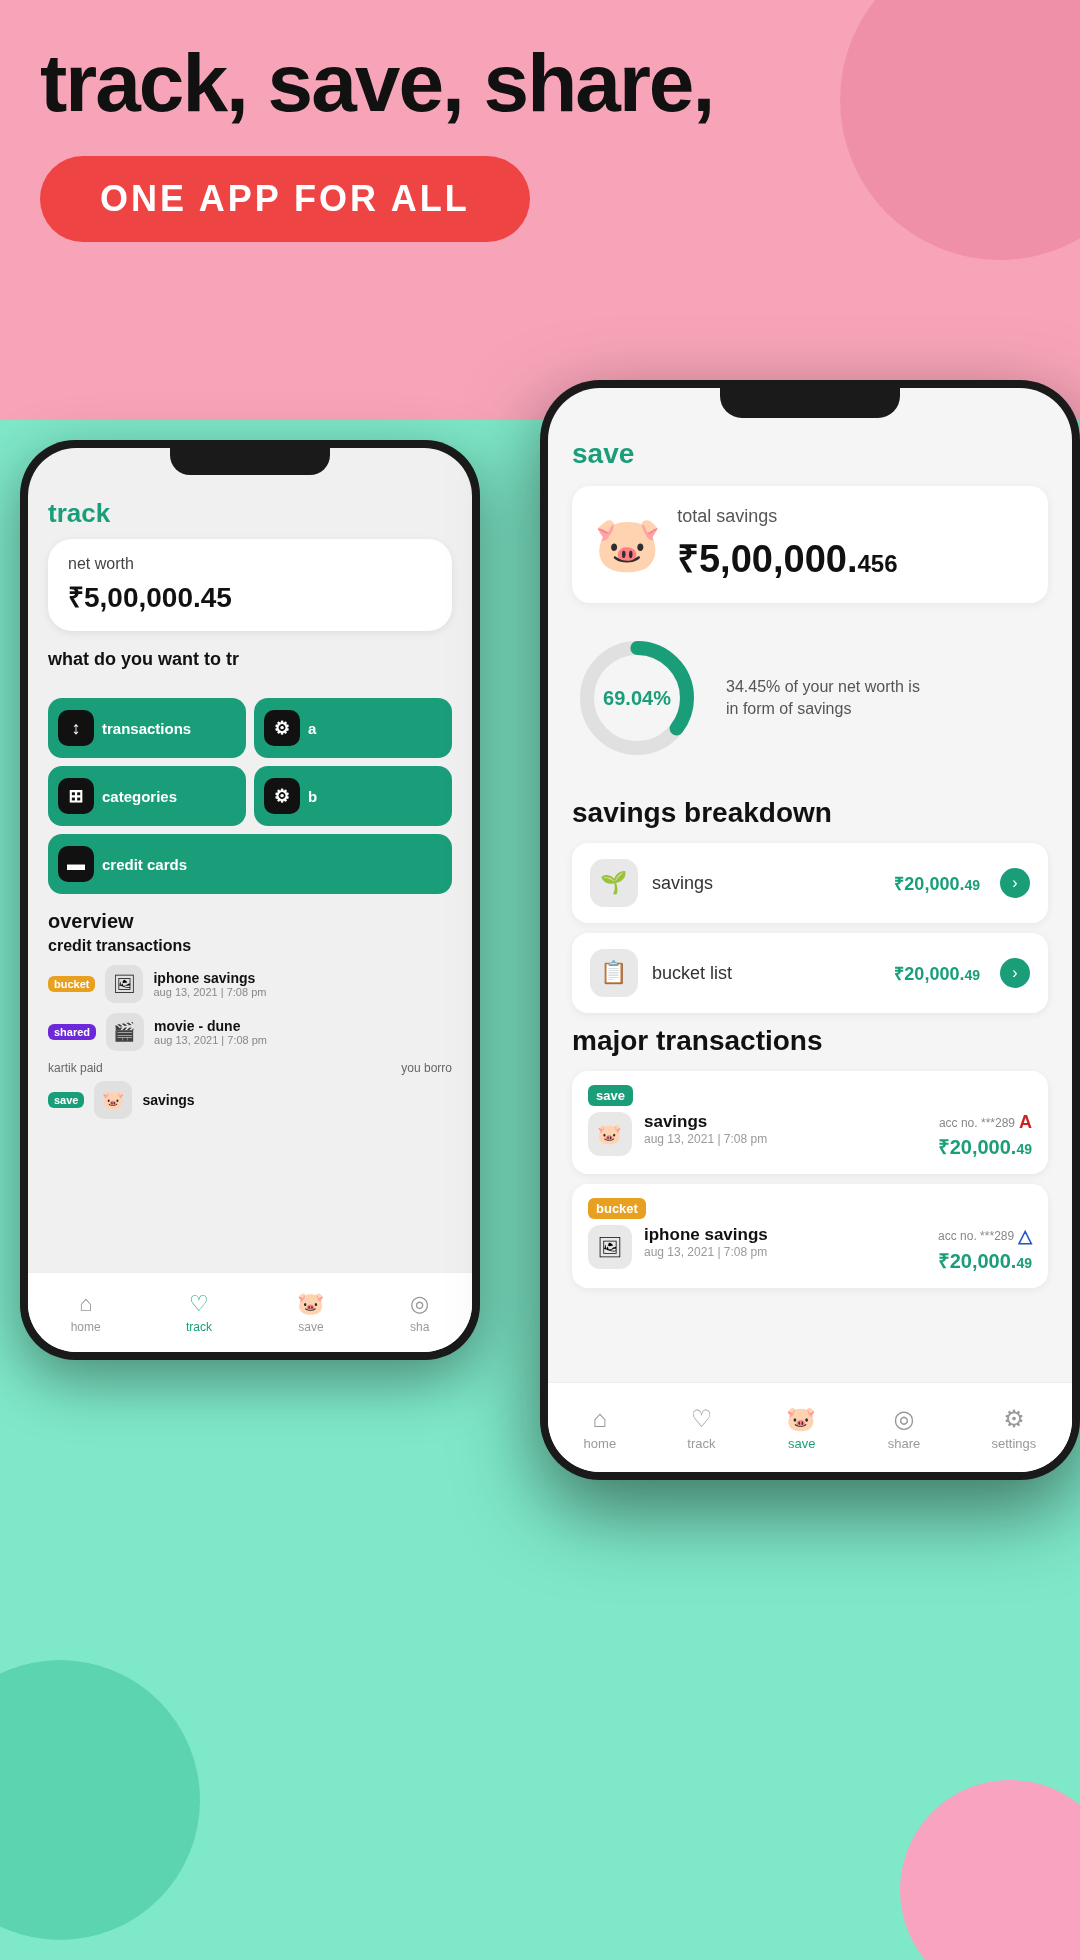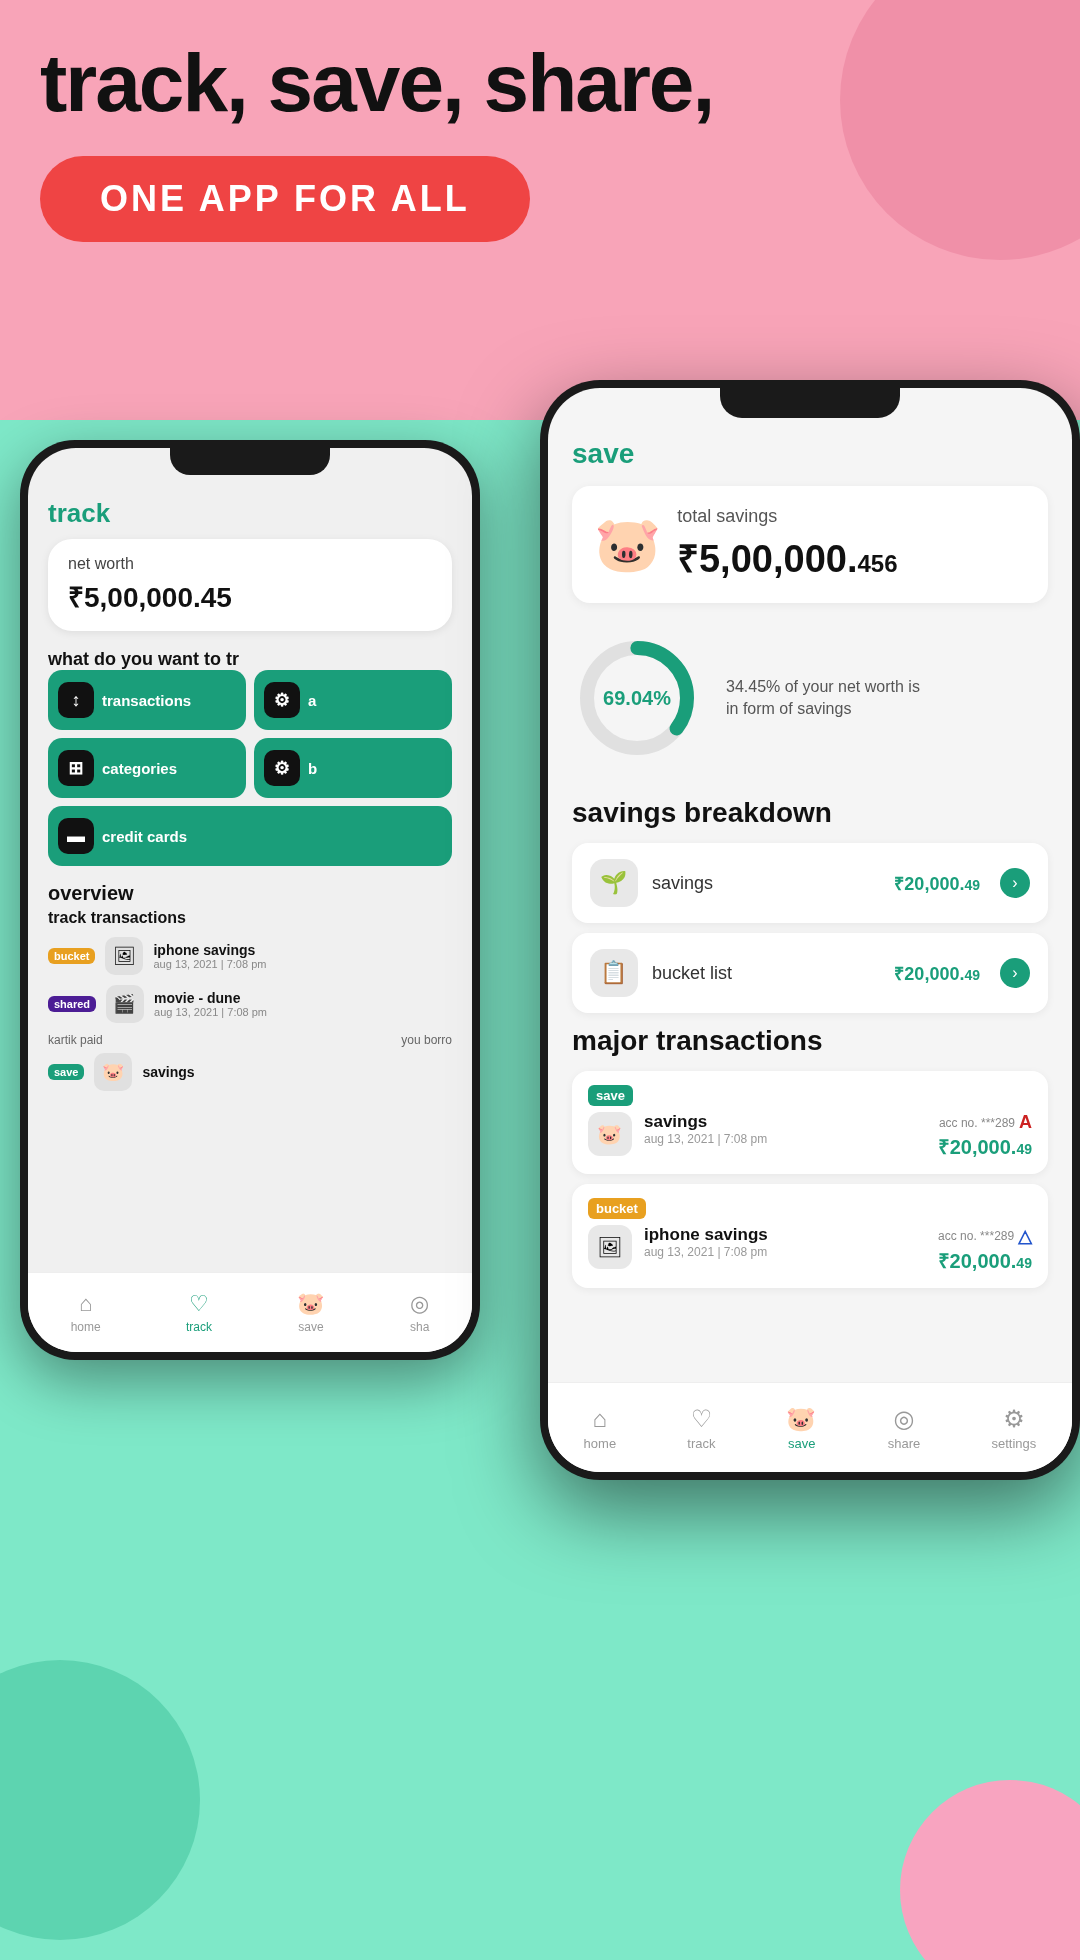--- a/index.html
+++ b/index.html
@@ -173,21 +173,21 @@
     }
     .net-worth-value {
       font-size: 28px;
       font-weight: 800;
       color: #111;
     }
     .track-question {
       font-size: 18px;
       font-weight: 700;
       color: #111;
-      margin-bottom: 0;
+      margin-bottom: 28px;
     }
     .track-grid {
       display: grid;
       grid-template-columns: 1fr 1fr;
       gap: 8px;
       margin-bottom: 16px;
     }
     .track-btn {
       background: #1a9e7a;
       border-radius: 14px;
@@ -228,21 +228,21 @@
       margin-bottom: 10px;
     }
     .trans-badge {
       background: #e8a020;
       color: white;
       font-size: 11px;
       font-weight: 700;
       padding: 2px 6px;
       border-radius: 6px;
     }
-    .trans-badge.shared { background: #4c1d95; }
+    .trans-badge.shared { background: #6d28d9; }
     .trans-badge.save { background: #1a9e7a; }
     .trans-icon {
       width: 38px; height: 38px;
       background: #e0e0e0;
       border-radius: 10px;
       display: flex; align-items: center; justify-content: center;
       font-size: 18px;
     }
     .trans-info { flex: 1; }
     .trans-name { font-size: 14px; font-weight: 600; color: #111; }
@@ -397,21 +397,21 @@
     .major-trans-icon {
       width: 44px; height: 44px;
       background: #e8e8e8;
       border-radius: 12px;
       display: flex; align-items: center; justify-content: center;
       font-size: 20px;
     }
     .major-trans-info { flex: 1; }
     .major-trans-name { font-size: 17px; font-weight: 600; color: #111; }
     .major-trans-date { font-size: 12px; color: #999; }
-    .major-trans-right { text-align: center; }
+    .major-trans-right { text-align: right; }
     .acc-no { font-size: 12px; color: #888; display: flex; align-items: center; gap: 4px; justify-content: flex-end; }
     .major-amount { font-size: 20px; font-weight: 800; color: #1a9e7a; }
     .major-amount .small { font-size: 14px; }
 
     
     .logo-red { color: #cc2222; font-weight: 900; font-size: 18px; }
     .logo-blue { color: #2255cc; font-weight: 900; font-size: 18px; }
 
     
     .bottom-nav-front {
@@ -483,21 +483,21 @@
             <div class="track-btn-icon">⚙</div>
             <span>b</span>
           </div>
           <div class="track-btn track-btn-wide">
             <div class="track-btn-icon">▬</div>
             <span>credit cards</span>
           </div>
         </div>
 
         <div class="overview-label">overview</div>
-        <div class="recent-label">track transactions</div>
+        <div class="recent-label">credit transactions</div>
 
         <div class="trans-item">
           <span class="trans-badge">bucket</span>
           <div class="trans-icon">🖼</div>
           <div class="trans-info">
             <div class="trans-name">iphone savings</div>
             <div class="trans-date">aug 13, 2021 | 7:08 pm</div>
           </div>
         </div>
 

